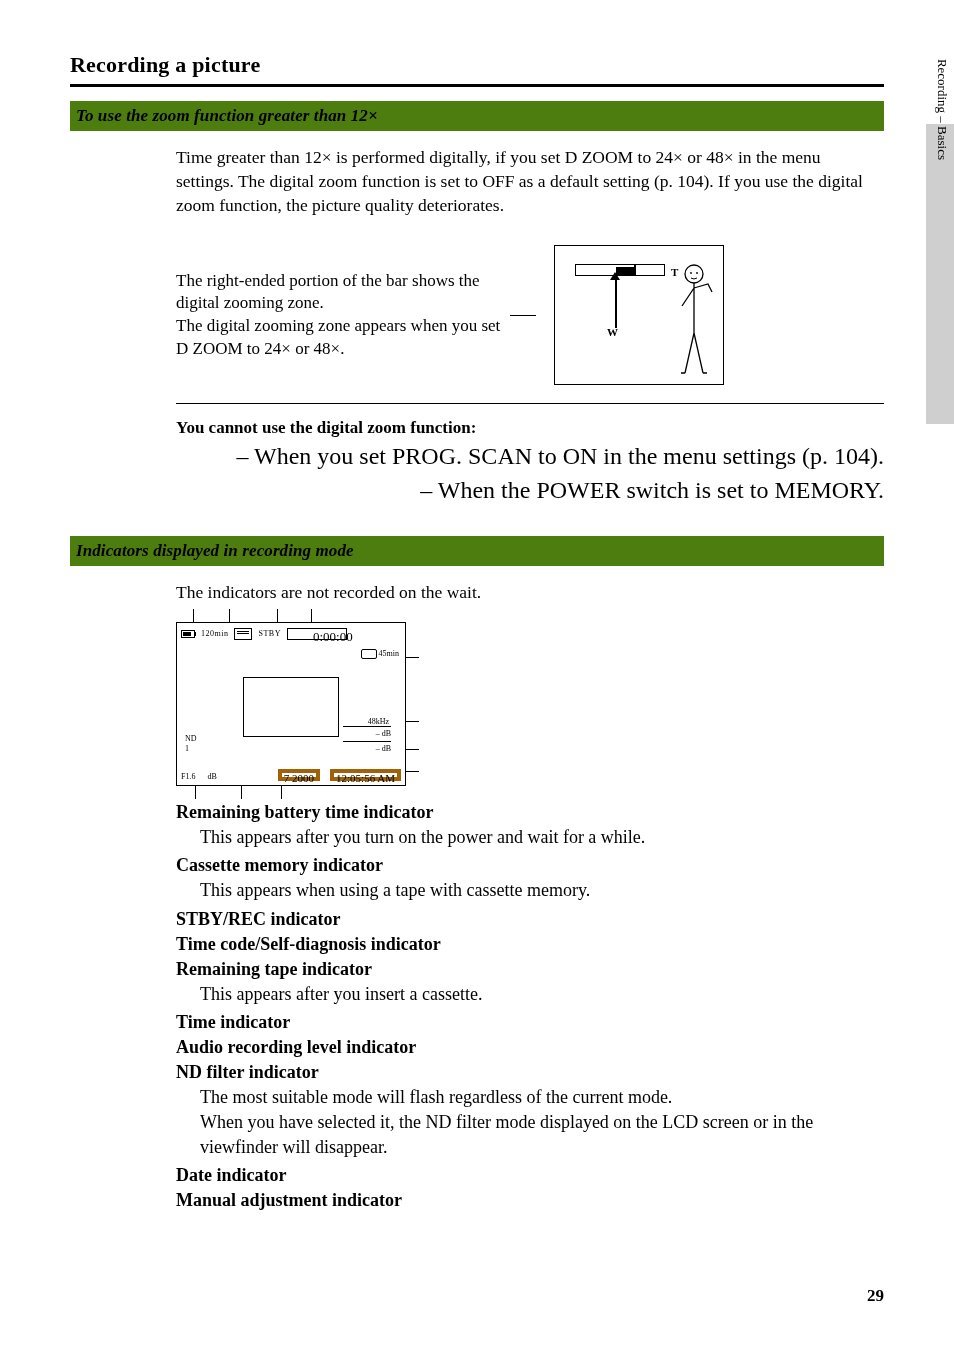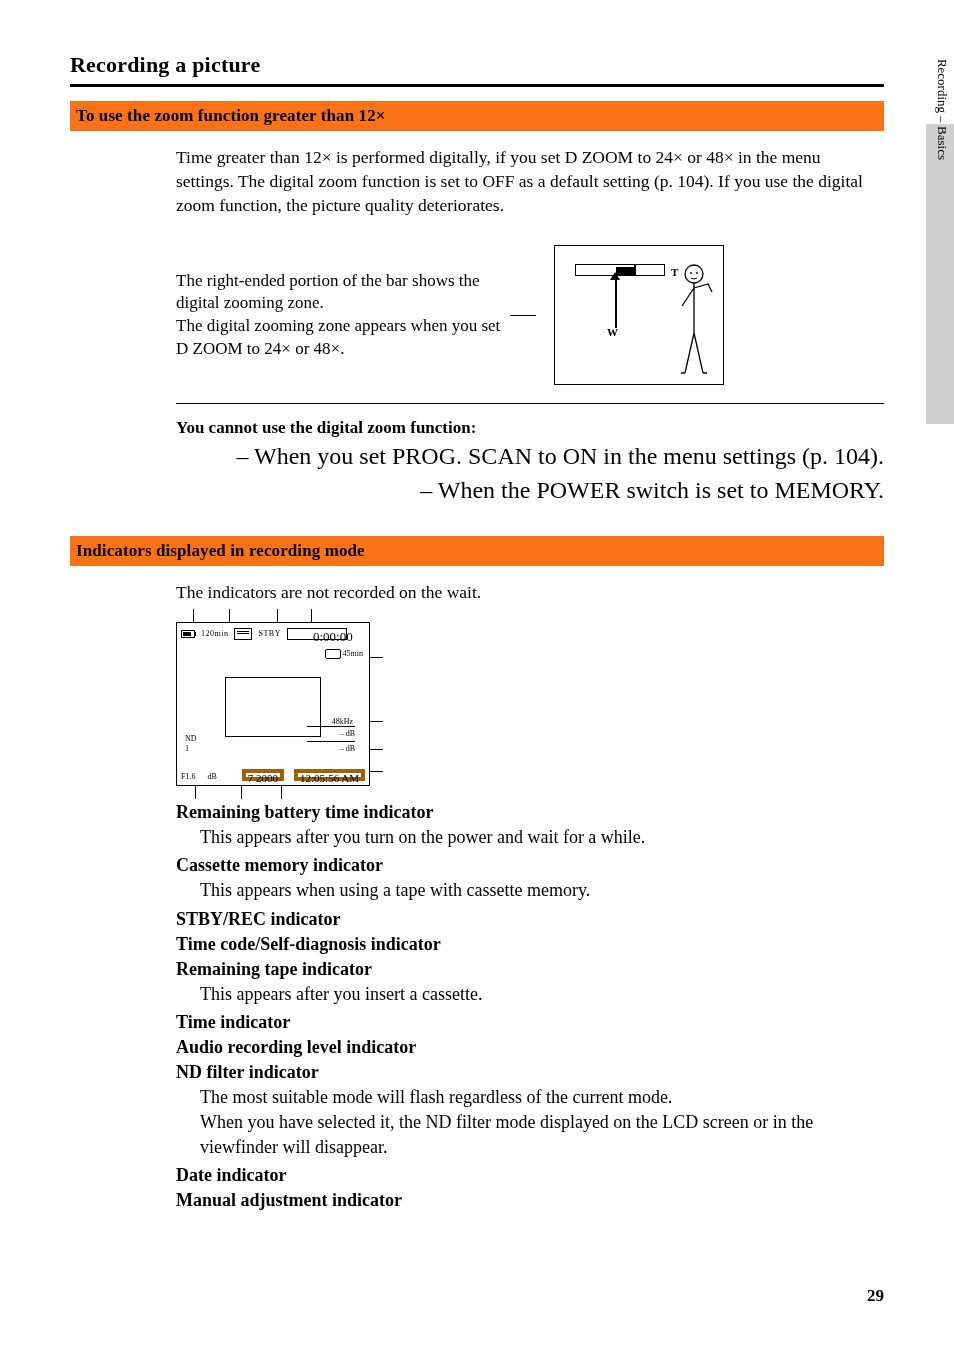--- a/index.html
+++ b/index.html
@@ -17,29 +17,30 @@
     font-weight: 600;
     margin-bottom: 6px;
     letter-spacing: 0.2px;
   }
   .thick-rule {
     height: 3px;
     background: #000;
     margin-bottom: 14px;
   }
   .section-band {
-    background: #f97316;
+    background: #4d7c0f;
     height: 30px;
     display: flex;
     align-items: center;
     padding-left: 6px;
     font-size: 17px;
     font-weight: 600;
     margin-bottom: 14px;
     letter-spacing: 0.1px;
+    font-style: italic;
   }
   .body-text {
     font-size: 17.5px;
     line-height: 1.38;
     margin-left: 106px;
     margin-right: 8px;
   }
   .zoom-figure-row {
     display: flex;
     align-items: center;
@@ -96,21 +97,21 @@
     margin-bottom: 28px;
     text-align: right;
   }
 
   .osd-wrap {
     margin:18px 0 8px 106px;
     position:relative;
     width: 240px;
   }
   .osd-screen {
-    width: 194px;
+    width: 230px;
     height: 164px;
     border: 1.5px solid #000;
     position: relative;
     background: #fff;
   }
   .osd-topbar { position:absolute; top:4px; left:4px; right:4px; height:14px; display:flex; align-items:center; gap:6px; font-size:8px; }
   .osd-box-sm { border:1px solid #000; height:12px; }
   .osd-ico { display:inline-block; border:1px solid #000; width:18px; height:12px; }
   .osd-txt { font-size:8px; letter-spacing:0.5px; }
   .osd-row2 { position:absolute; top:20px; left:30px; font-size:8px; }

